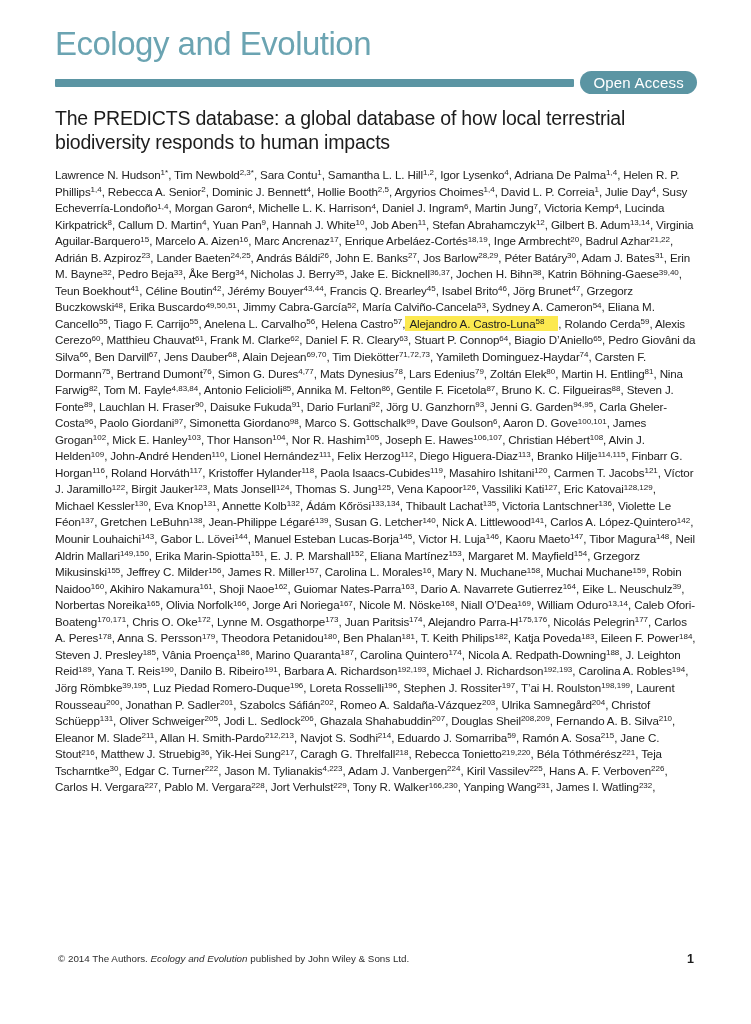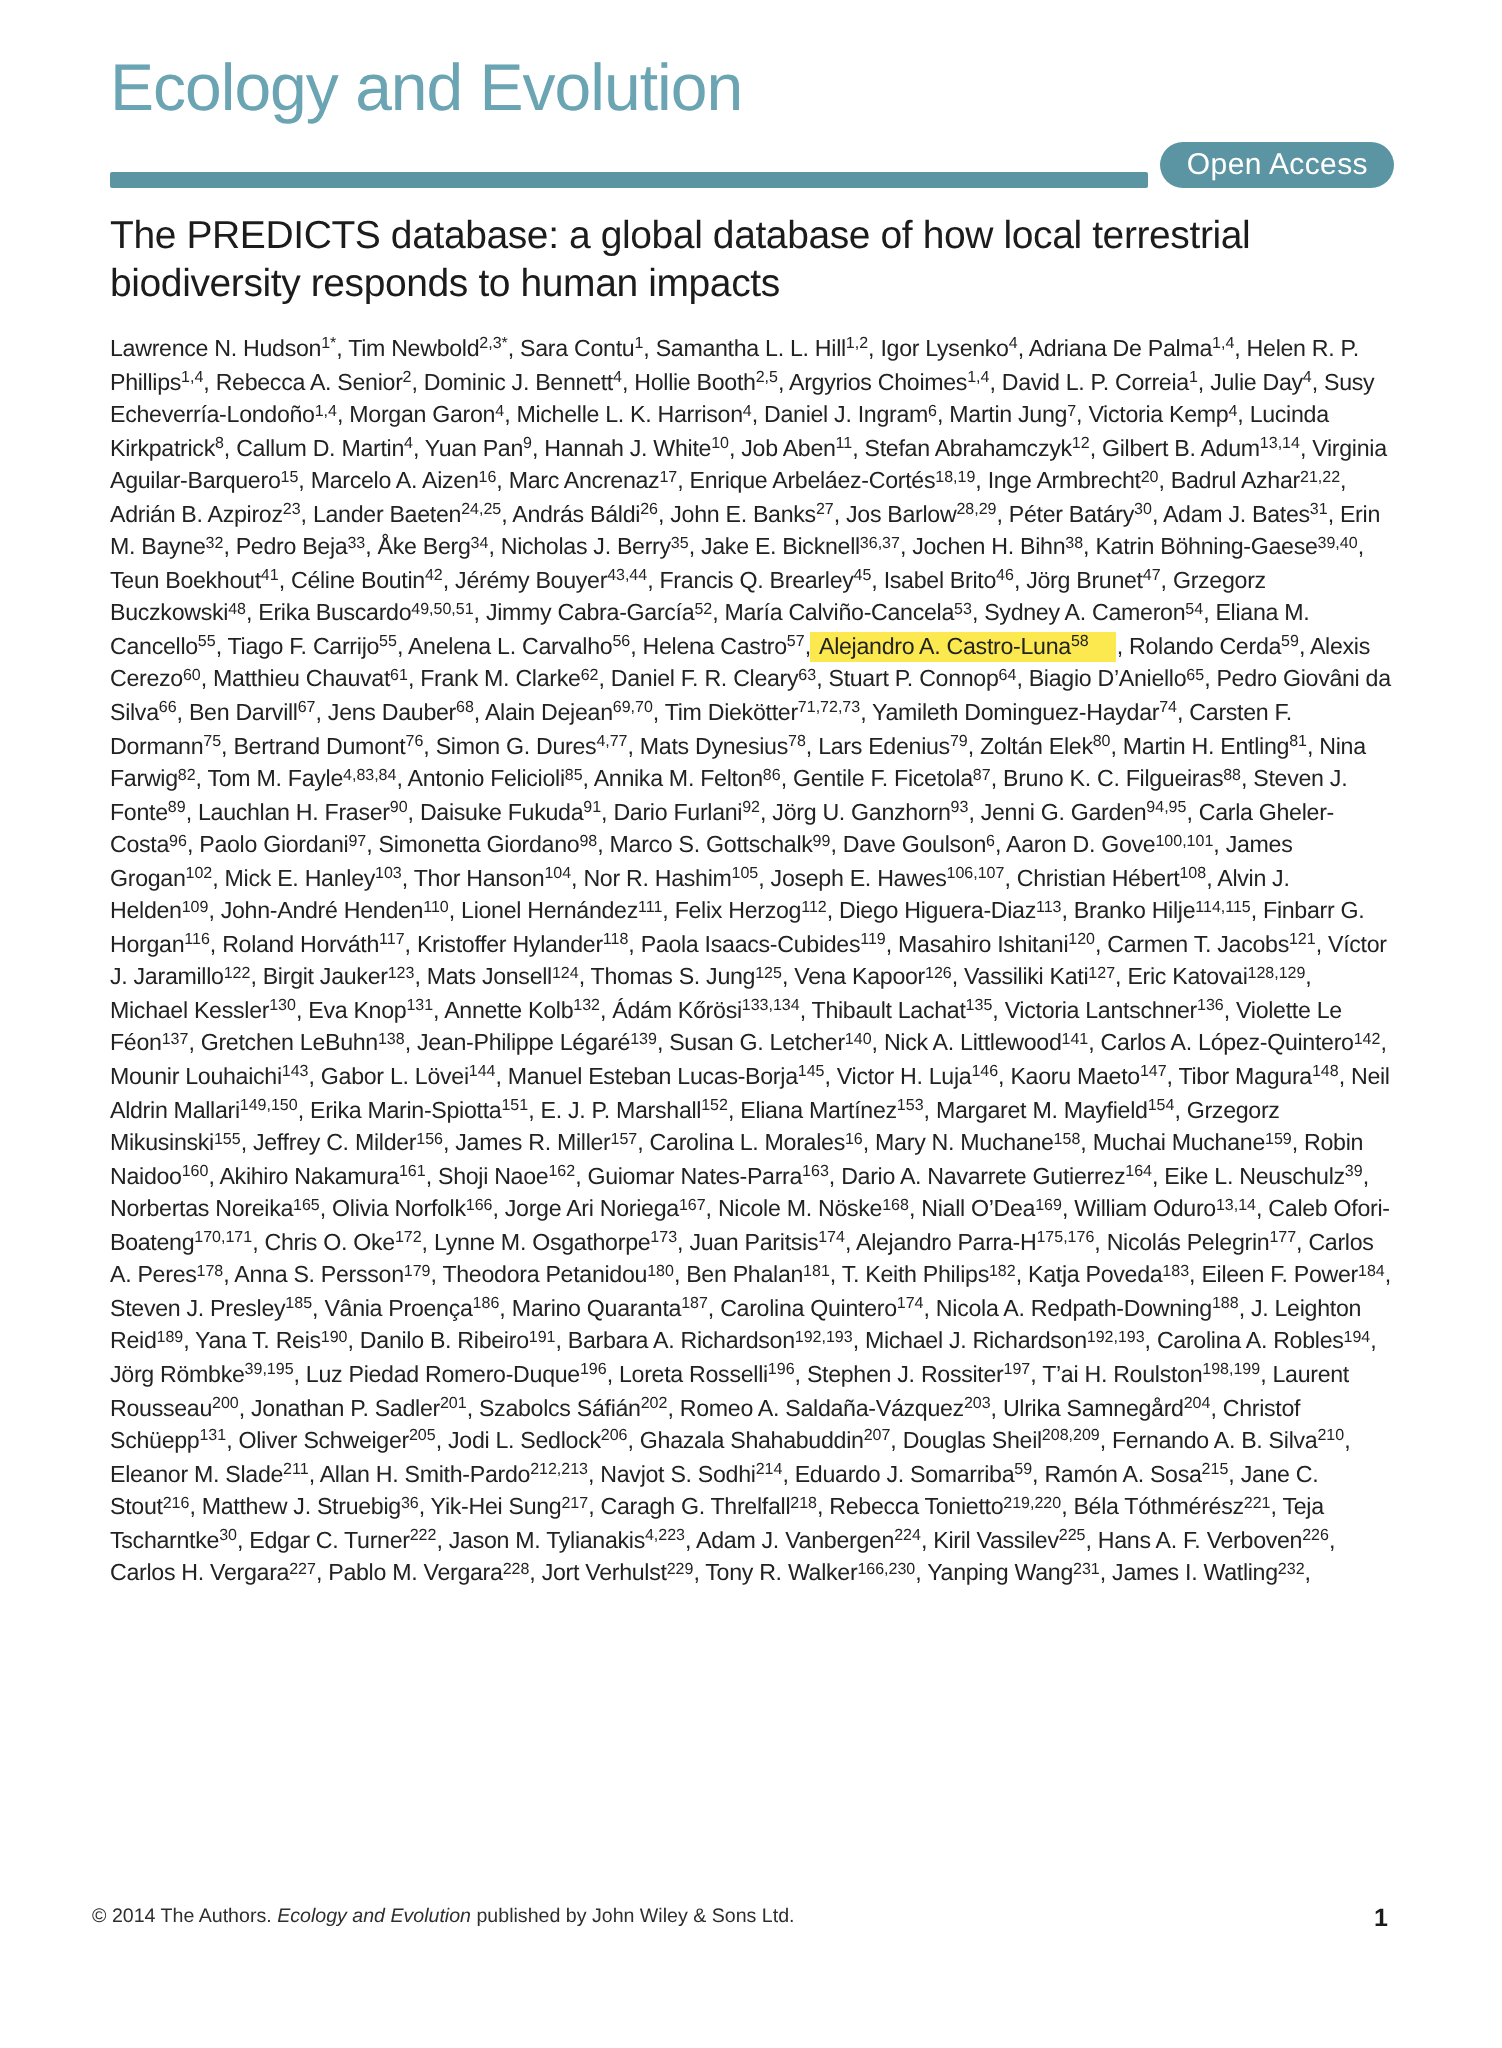--- a/index.html
+++ b/index.html
@@ -22,21 +22,21 @@
   }
   .wordmark{
     font-size:33px;
     line-height:36px;
     font-weight:400;
     color:var(--teal-wordmark);
     letter-spacing:-0.5px;
   }
   .rule-row{
     display:flex;
-    align-items:flex-end;
+    align-items:center;
     margin-top:9px;
     height:23px;
   }
   .rule{
     flex:1;
     height:8px;
     background:var(--teal-bar);
     border-radius:1px;
   }
   .badge{
@@ -76,21 +76,21 @@
     top:-0.45em;
     letter-spacing:0;
   }
   .author.hl{
     background:var(--highlight);
     padding:1px 14px 1px 4px;
     margin-left:-3px;
   }
   .page-footer{
     position:absolute;
-    left:46px;right:54px;top:952px;
+    left:58px;right:54px;top:952px;
     color:var(--footer-ink);
   }
   .copyright{
     font-size:9.8px;
     line-height:13.5px;
   }
   .copyright em{font-style:italic;}
   .license{
     font-size:9.8px;
     line-height:13.5px;

